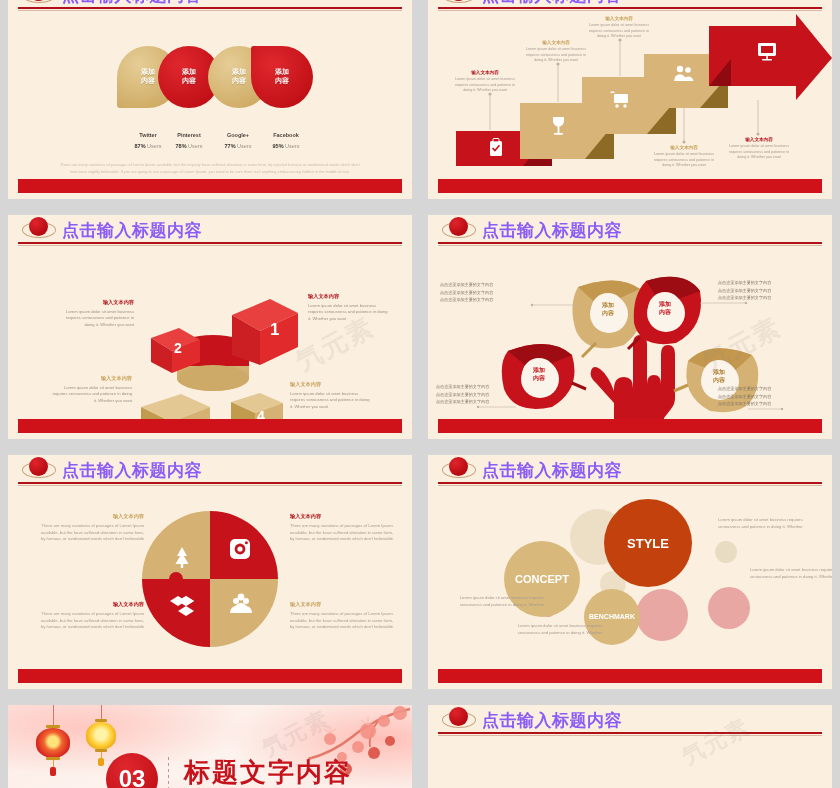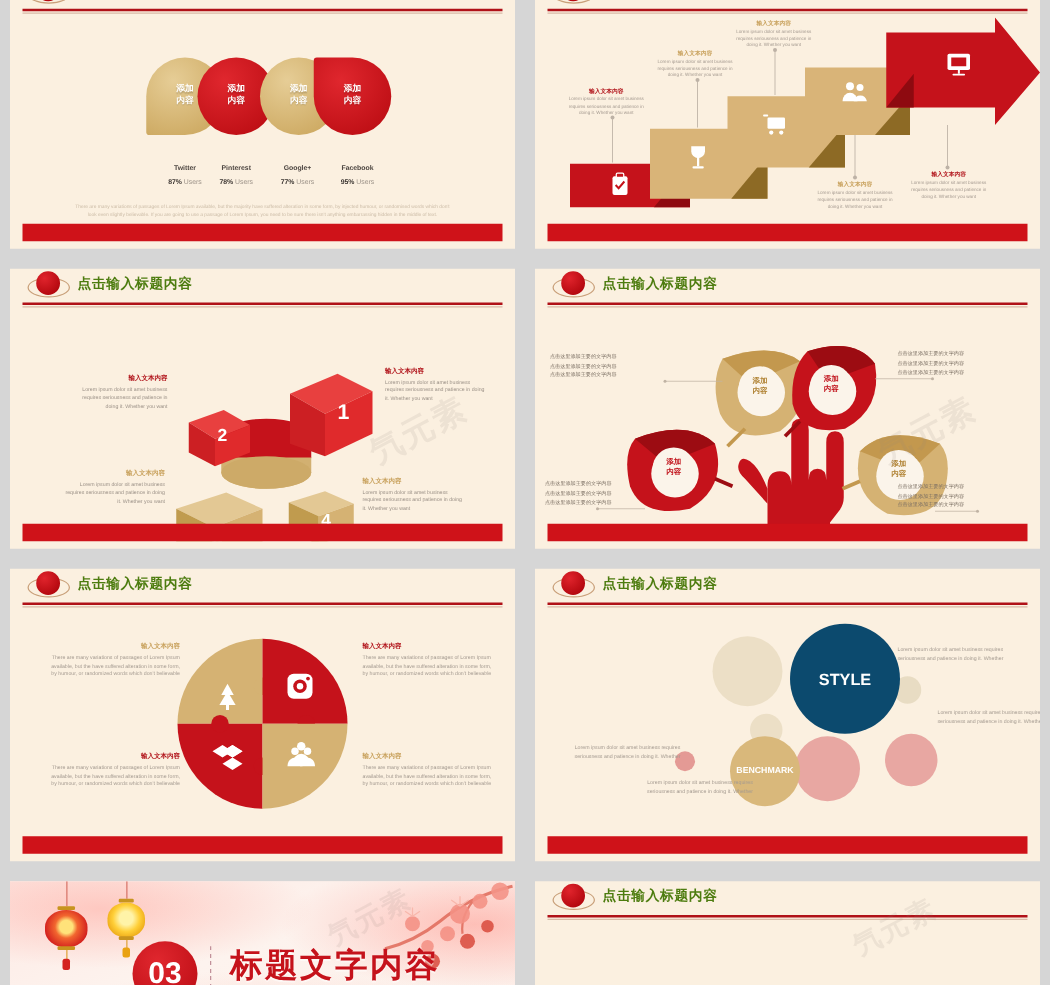--- a/index.html
+++ b/index.html
@@ -30,21 +30,21 @@
   .s-head .ring{
     position:absolute;left:14px;top:7px;width:32px;height:14px;
     border:1.4px solid #c9a07a;border-radius:50%;
   }
   .s-head .dot{
     position:absolute;left:21px;top:2px;width:19px;height:19px;border-radius:50%;
     background:radial-gradient(circle at 35% 30%,#e0242c,#b4080f 75%);
   }
   .s-head .ttl{
     position:absolute;left:54px;top:4px;
-    font-size:11px;font-weight:bold;color:#4d7c0f;letter-spacing:.5px;
+    font-size:17px;font-weight:bold;color:#8b5cf6;letter-spacing:.5px;
     white-space:nowrap;
   }
   .s-head .rule{
     position:absolute;left:10px;right:10px;top:27px;height:2px;background:#b01118;
   }
   .s-head .rule2{
     position:absolute;left:10px;right:10px;top:30px;height:1px;background:#d9b9a6;
   }
   .s-foot{
     position:absolute;left:10px;right:10px;bottom:6px;height:14px;background:#cf1219;
@@ -587,21 +587,24 @@
 
       <div class="body">
 
         <div class="bub" style="left:142px;top:20px;width:56px;height:56px;background:#ecdfc6"></div>
         <div class="bub" style="left:287px;top:52px;width:22px;height:22px;background:#e8dcc3"></div>
         <div class="bub" style="left:172px;top:82px;width:26px;height:26px;background:#ecdfc6"></div>
         <div class="bub" style="left:112px;top:112px;width:16px;height:16px;background:#e49a95"></div>
         <div class="bub" style="left:208px;top:100px;width:52px;height:52px;background:#e8a7a2"></div>
         <div class="bub" style="left:280px;top:98px;width:42px;height:42px;background:#e8a7a2"></div>
 
-        <div class="bub" style="left:204px;top:10px;width:88px;height:88px;background:#0c4a6e;font-size:13px">
+        <div class="bub" style="left:76px;top:52px;width:76px;height:76px;background:#d9b87b;font-size:11px">
+          <span>CONCEPT</span>
+        </div>
+        <div class="bub" style="left:176px;top:10px;width:88px;height:88px;background:#c2410c;font-size:13px">
           <span>STYLE</span>
         </div>
         <div class="bub" style="left:156px;top:100px;width:56px;height:56px;background:#d9b87b;font-size:7px;line-height:1.15;padding:0 4px;box-sizing:border-box">
           <span>BENCHMARK</span>
         </div>
 
         <div class="bnote" style="left:290px;top:28px">Lorem ipsum dolor sit amet business requires seriousness and patience in doing it. Whether</div>
         <div class="bnote" style="left:322px;top:78px">Lorem ipsum dolor sit amet business requires seriousness and patience in doing it. Whether</div>
         <div class="bnote" style="left:24px;top:106px;text-align:center">Lorem ipsum dolor sit amet business requires seriousness and patience in doing it. Whether</div>
         <div class="bnote" style="left:82px;top:134px;text-align:center">Lorem ipsum dolor sit amet business requires seriousness and patience in doing it. Whether</div>

